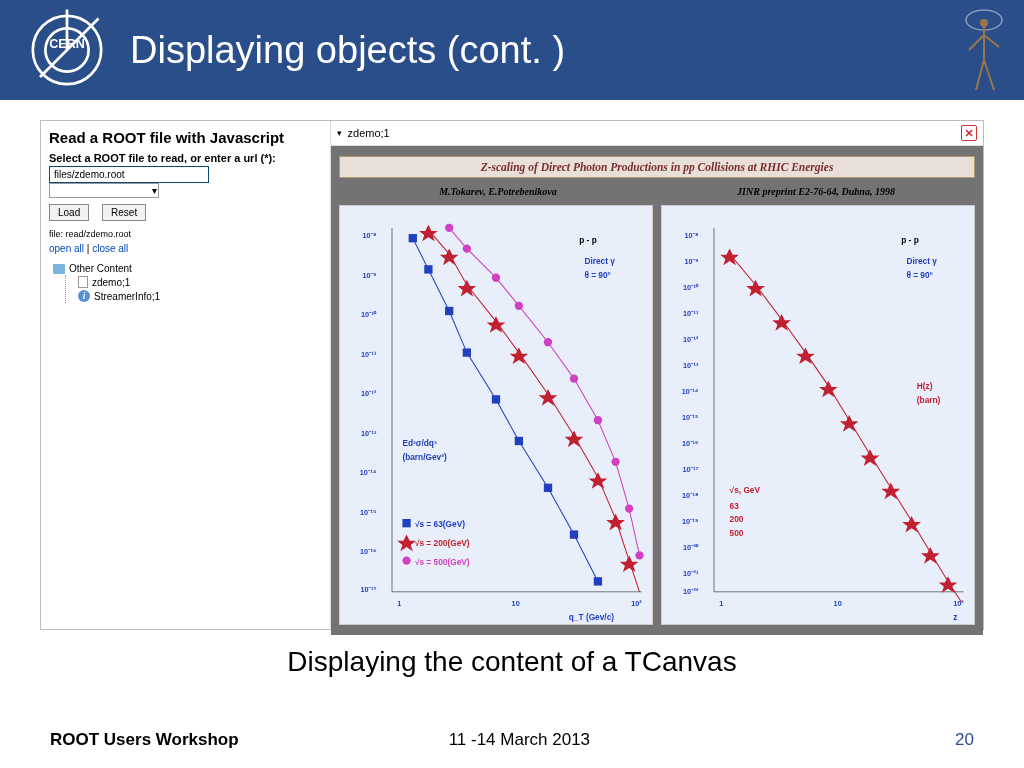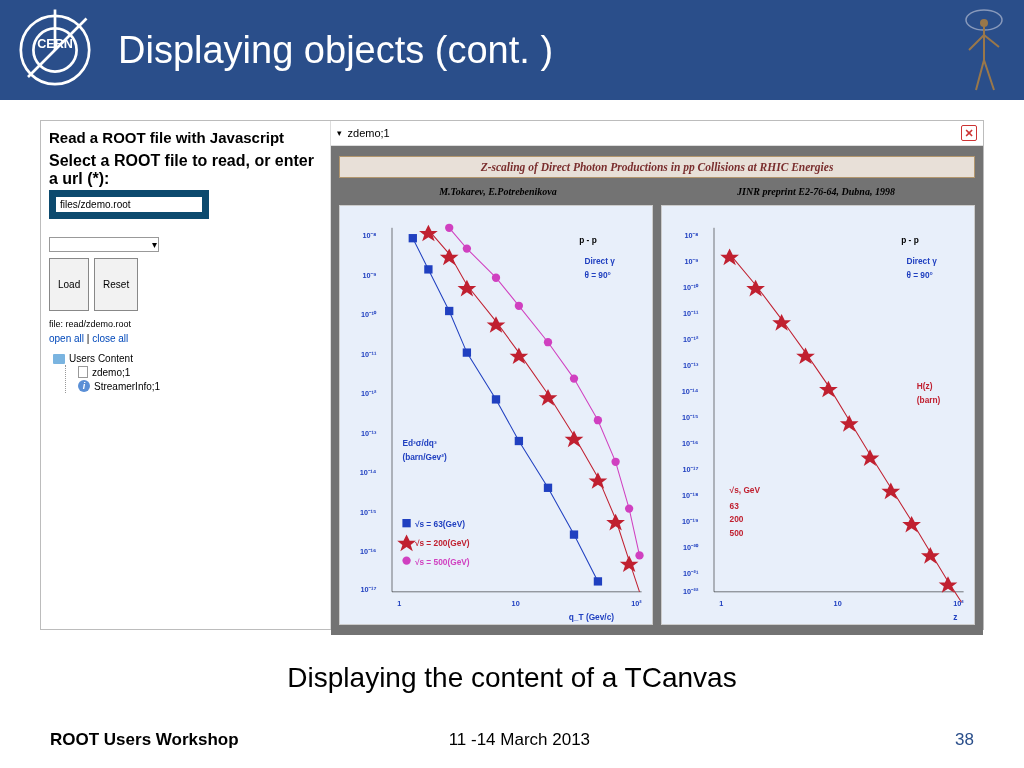--- a/index.html
+++ b/index.html
@@ -1,31 +1,31 @@
 <!DOCTYPE html>
 <html><head>
 <meta charset="utf-8">
 <style>
   * { box-sizing: border-box; margin: 0; padding: 0; }
   body { width: 1024px; height: 768px; font-family: Arial, sans-serif; background: #fff; overflow: hidden; position: relative; }
-  .titlebar { background: #2a4e8a; height: 100px; display: flex; align-items: center; padding-left: 0; position: relative; }
+  .titlebar { background: #2a4e8a; height: 100px; display: flex; align-items: center; padding-left: 12px; position: relative; }
   .logo { width: 110px; height: 100px; display: flex; align-items: center; justify-content: center; }
   .logo svg { width: 90px; height: 90px; }
   .titlebar h1 { color: #fff; font-size: 38px; font-weight: 400; margin-left: 8px; }
   .figure-right { position: absolute; right: 10px; top: 5px; width: 60px; height: 90px; }
   .screenshot { margin: 20px 40px 10px 40px; border: 1px solid #bcbcbc; height: 510px; display: flex; background: #fff; font-size: 10px; position: relative; }
   .left-panel { width: 290px; border-right: 1px solid #ddd; padding: 8px; background: #fff; }
   .lp-title { font-size: 15px; font-weight: bold; margin-bottom: 6px; }
-  .lp-sub { font-size: 16px; font-weight: bold; margin-bottom: 2px; }
+  .lp-sub { font-size: 11px; font-weight: bold; margin-bottom: 2px; }
   .lp-note { font-size: 9px; margin-bottom: 6px; line-height: 1.2; color: #333; }
   .lp-note a { color: #0048ba; }
-  .lp-input { width: 160px; border: 7px solid #0c4a6e; padding: 2px 4px; font-size: 10px; margin-bottom: 18px; background: #fff; }
+  .lp-input { width: 160px; border: 1px solid #0c4a6e; padding: 2px 4px; font-size: 10px; margin-bottom: 0; background: #fff; }
   .lp-select { width: 110px; border: 1px solid #999; padding: 1px; font-size: 10px; margin-bottom: 6px; display: flex; justify-content: flex-end; }
   .btn-row { margin: 4px 0 8px 0; }
-  .btn { border: 1px solid #888; background: #f2f2f2; padding: 20px 8px; font-size: 10px; margin-right: 2px; cursor: pointer; }
+  .btn { border: 1px solid #888; background: #f2f2f2; padding: 2px 8px; font-size: 10px; margin-right: 10px; cursor: pointer; }
   .file-line { font-size: 9px; margin: 4px 0; }
   .links a { color: #0048ba; font-size: 10px; }
   .tree { margin-top: 8px; font-size: 10px; }
   .tree-item { padding: 1px 0 1px 4px; display: flex; align-items: center; gap: 4px; }
   .tree-sub { margin-left: 16px; border-left: 1px dotted #999; padding-left: 8px; }
   .icon-folder { width: 12px; height: 10px; background: #7ab4e0; border-radius: 1px; display: inline-block; }
   .icon-leaf { width: 10px; height: 12px; border: 1px solid #999; background: #fff; display: inline-block; }
   .icon-info { width: 12px; height: 12px; border-radius: 50%; background: #5a8fd6; color: #fff; font-size: 9px; display: inline-flex; align-items: center; justify-content: center; font-style: italic; font-weight: bold; }
   .right-panel { flex: 1; background: #fff; display: flex; flex-direction: column; }
   .rp-header { display: flex; align-items: center; padding: 4px 6px; border-bottom: 1px solid #ddd; font-size: 11px; }
@@ -34,21 +34,21 @@
   .canvas-area { flex: 1; background: #737373; padding: 10px 8px; display: flex; flex-direction: column; gap: 6px; }
   .canvas-title { background: #e8e0d8; border: 1px solid #b3976e; color: #7a2e2e; font-style: italic; font-weight: bold; text-align: center; padding: 4px; font-size: 11.5px; font-family: Georgia, serif; }
   .authors-row { display: flex; gap: 0; }
   .author-box { flex: 1; text-align: center; font-style: italic; font-weight: bold; font-size: 10px; font-family: Georgia, serif; padding: 2px; }
   .plots-row { flex: 1; display: flex; gap: 8px; }
   .plot { flex: 1; background: #e8effa; border: 1px solid #ccc; position: relative; text-align: center; }
   .plot svg { width: 100%; height: 100%; }
   .axis { stroke: #000; stroke-width: 0.5; }
   .tick-label { font-size: 7px; fill: #2040c0; font-weight: bold; }
   .plot-text { font-size: 8px; font-weight: bold; }
-  .caption { text-align: center; font-size: 28px; margin-top: 32px; }
+  .caption { text-align: center; font-size: 28px; margin-top: 16px; }
   .footer { position: absolute; bottom: 18px; left: 0; right: 0; display: flex; align-items: center; padding: 0 50px; font-size: 17px; }
   .footer .f-left { font-weight: bold; }
   .footer .f-mid { margin-left: 210px; }
   .footer .f-right { margin-left: auto; color: #2a4e8a; }
 </style>
 </head>
 <body>
 
 <div class="titlebar">
   <div class="logo">
@@ -83,21 +83,21 @@
       <button class="btn">Reset</button>
     </div>
     <div class="file-line">file: read/zdemo.root</div>
     <div class="links">
       <a>open all</a> |
       <a>close all</a>
     </div>
     <div class="tree">
       <div class="tree-item">
         <span class="icon-folder"></span>
-        <span>Users Content</span>
+        <span>Other Content</span>
       </div>
       <div class="tree-sub">
         <div class="tree-item">
           <span class="icon-leaf"></span>
           <span>zdemo;1</span>
         </div>
         <div class="tree-item">
           <span class="icon-info">i</span>
           <span>StreamerInfo;1</span>
         </div>
@@ -238,14 +238,14 @@
       </div>
     </div>
   </div>
 </div>
 
 <div class="caption">Displaying the content of a TCanvas</div>
 
 <div class="footer">
   <span class="f-left">ROOT Users Workshop</span>
   <span class="f-mid">11 -14 March 2013</span>
-  <span class="f-right">38</span>
+  <span class="f-right">20</span>
 </div>
 
 </body></html>

